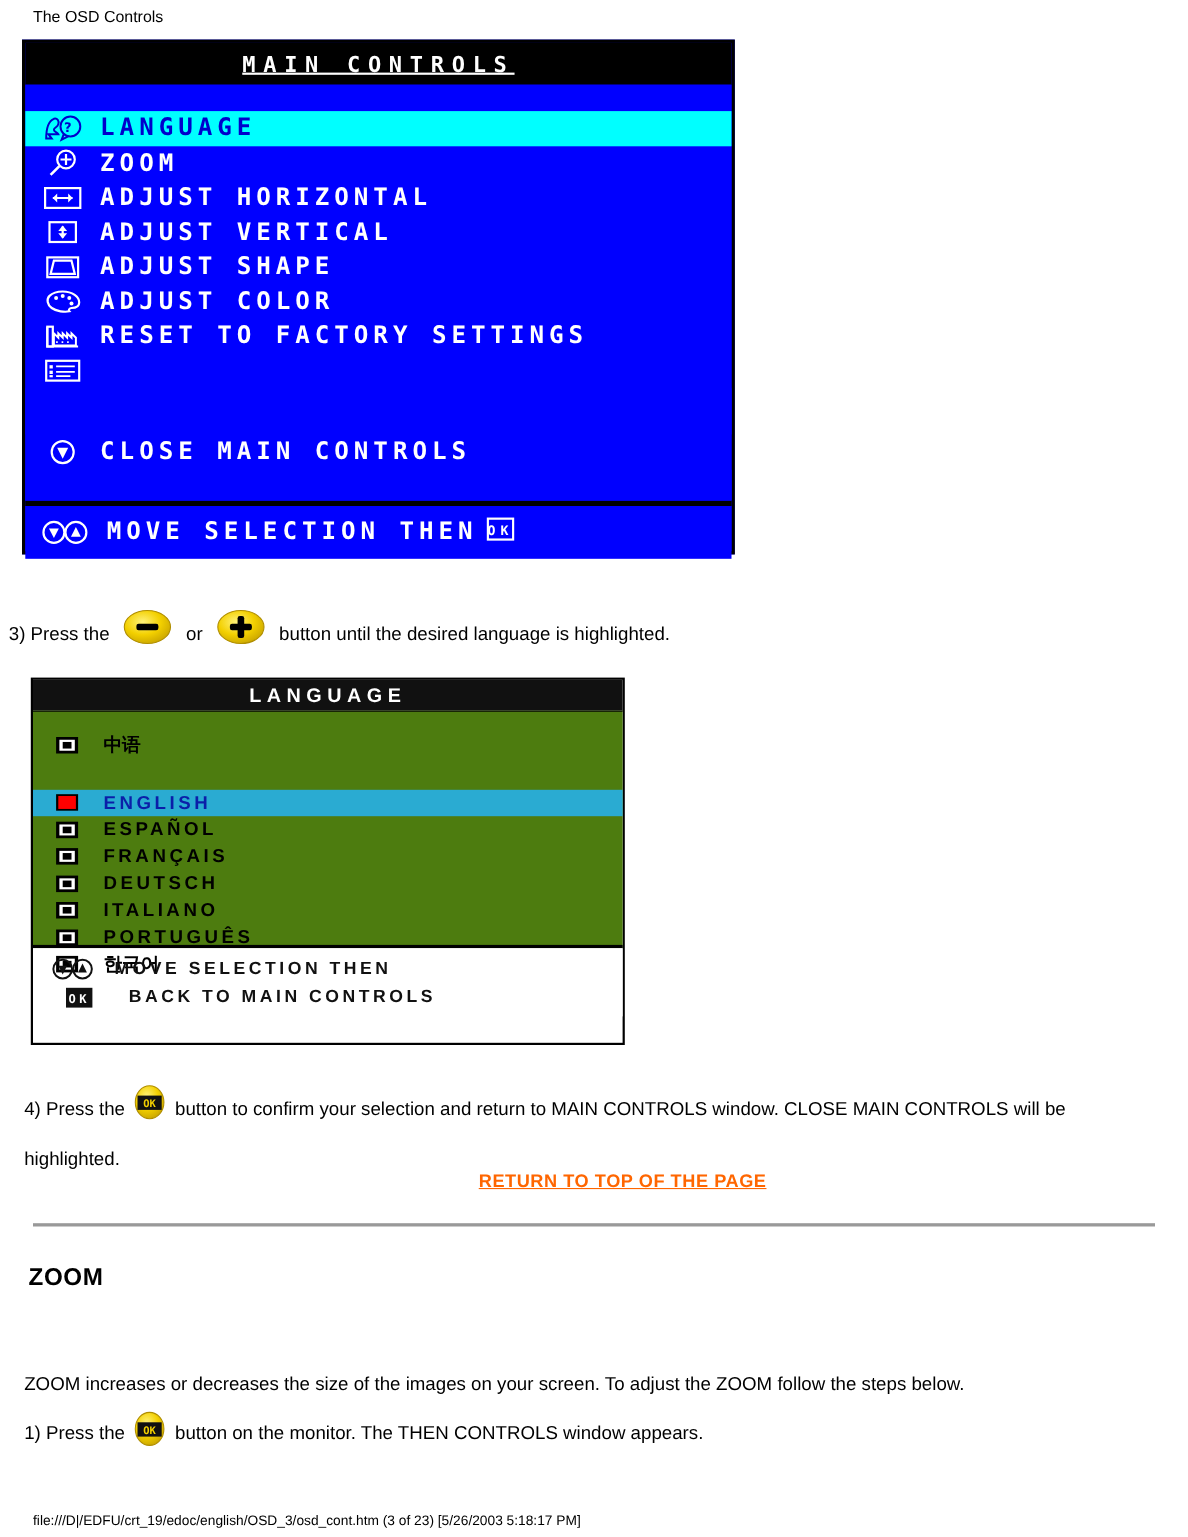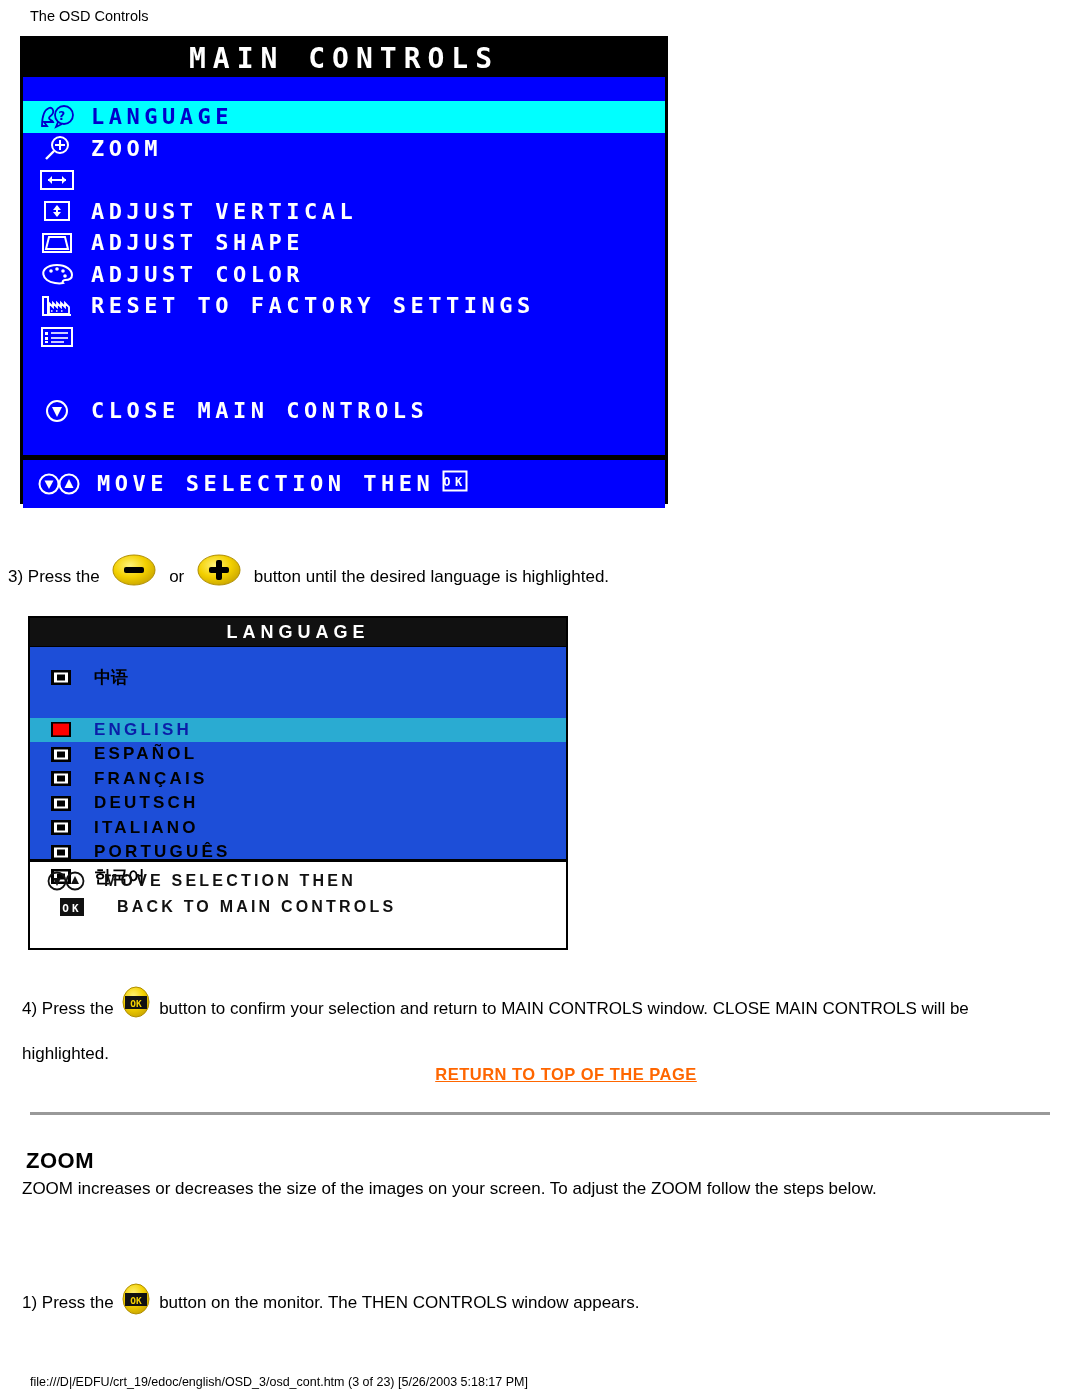--- a/index.html
+++ b/index.html
@@ -44,27 +44,28 @@
     height: 468px;
     background: #0000ff;
     border: 3px solid #000000;
     box-sizing: border-box;
     font-family: "DejaVu Sans Mono", "Liberation Mono", monospace;
   }
   .osd-main-title {
     height: 38px;
     background: #000000;
     color: #ffffff;
-    font-size: 28px;
+    font-size: 20px;
     letter-spacing: 7px;
     font-weight: bold;
     display: flex;
     align-items: center;
     justify-content: center;
     text-align: center;
+    text-decoration: underline;
   }
   .osd-main-body {
     position: relative;
     background: #0000ff;
     padding-top: 0px;
   }
   .mrow {
     display: flex;
     align-items: center;
     height: 31.5px;
@@ -155,21 +156,21 @@
     background: #111111;
     color: #ffffff;
     font-size: 18px;
     font-weight: bold;
     letter-spacing: 5px;
     display: flex;
     align-items: center;
     justify-content: center;
   }
   .osd-lang-list {
-    background: #1d4ed8;
+    background: #4d7c0f;
     border-top: 1px solid #000;
     border-bottom: 3px solid #000;
     padding-top: 18px;
     padding-bottom: 19px;
     height: 216px;
     box-sizing: border-box;
   }
   .lrow {
     display: flex;
     align-items: center;
@@ -269,21 +270,21 @@
     left: 26px;
     top: 1148px;
     font-size: 22px;
     font-weight: bold;
     letter-spacing: 0.5px;
   }
 
   .zoompara {
     position: absolute;
     left: 22px;
-    top: 1176px;
+    top: 1246px;
     width: 1030px;
     font-size: 17px;
     line-height: 25px;
   }
 
   .step1 {
     position: absolute;
     left: 22px;
     top: 1282px;
     width: 1030px;
@@ -343,20 +344,21 @@
 
       <div class="mrow">
         <span class="ico">
           <svg width="38" height="24" viewBox="0 0 38 24">
             <rect x="3" y="3" width="32" height="18" fill="none" stroke="#ffffff" stroke-width="2"></rect>
             <line x1="10" y1="12" x2="28" y2="12" stroke="#ffffff" stroke-width="2"></line>
             <path d="M10 12 L14 8 L14 16 Z" fill="#ffffff"></path>
             <path d="M28 12 L24 8 L24 16 Z" fill="#ffffff"></path>
           </svg>
         </span>
+        <span class="lbl">ADJUST HORIZONTAL</span>
       </div>
 
       <div class="mrow">
         <span class="ico">
           <svg width="38" height="24" viewBox="0 0 38 24">
             <rect x="7" y="3" width="24" height="18" fill="none" stroke="#ffffff" stroke-width="2"></rect>
             <line x1="19" y1="7" x2="19" y2="17" stroke="#ffffff" stroke-width="2"></line>
             <path d="M19 6 L15 11 L23 11 Z" fill="#ffffff"></path>
             <path d="M19 18 L15 13 L23 13 Z" fill="#ffffff"></path>
           </svg>

